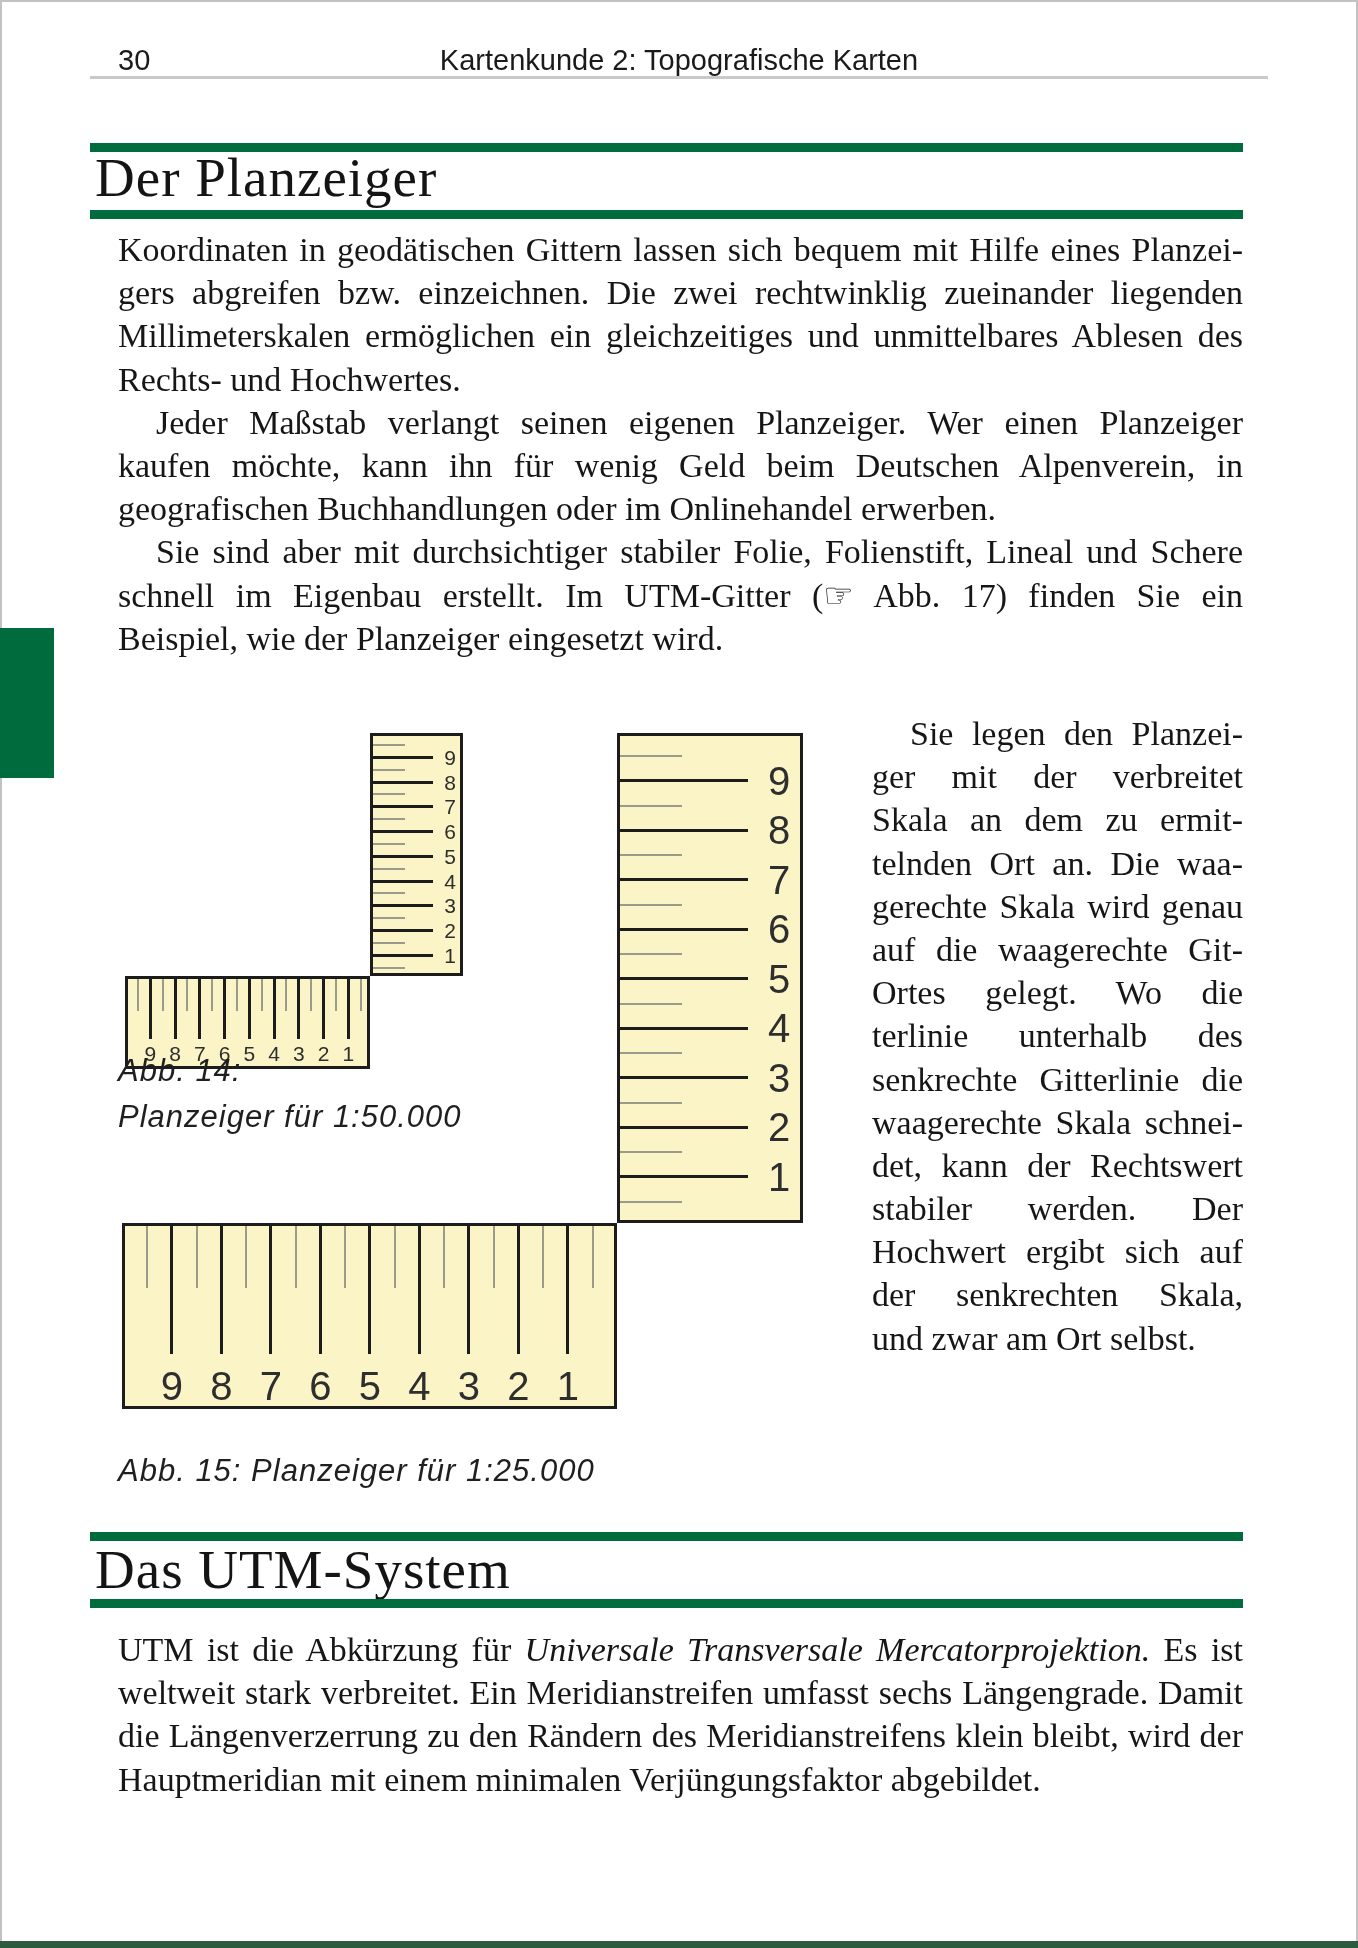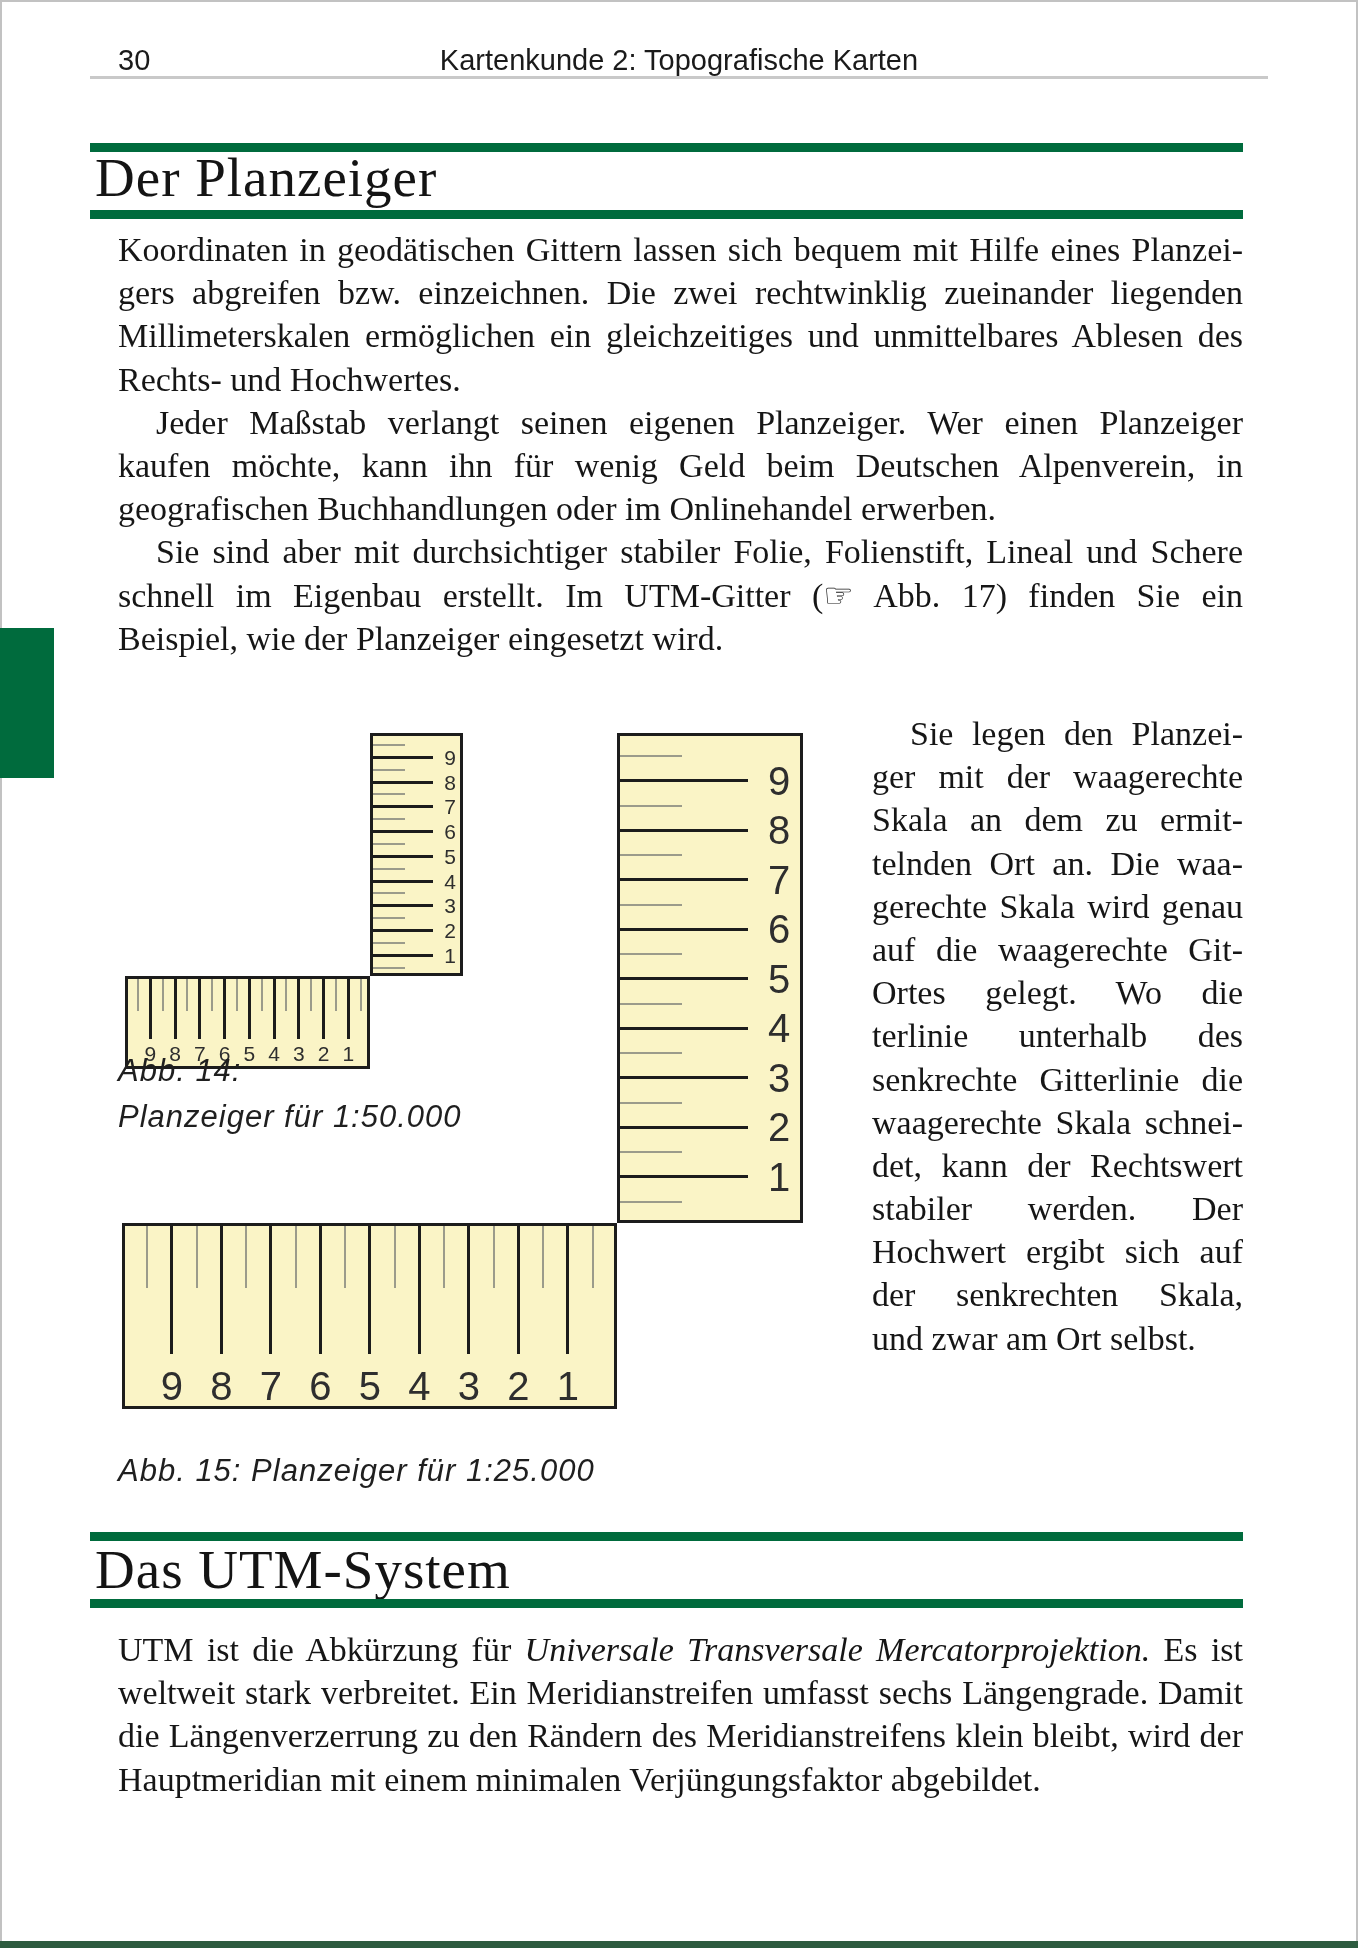--- a/index.html
+++ b/index.html
@@ -198,21 +198,21 @@
       <div class="tick" style="background: var(--tick-major); top: 0px; left: 441.25px; height: 128px; width: 3px;"></div>
       <div class="scale-num" style="font-size: 40px; line-height: 48px; top: 136px; left: 419.75px; width: 46px;">1</div>
       <div class="tick" style="background: var(--tick-minor); top: 0px; left: 466.5px; height: 62px; width: 2px;"></div>
     </div>
   <div class="caption" id="cap15">
     <div>Abb. 15: Planzeiger für 1:25.000</div>
   </div>
 
   <div class="textblock" id="block-col">
       <div class="jline indent" style=""><span>Sie legen den Planzei-</span></div>
-      <div class="jline" style=""><span>ger mit der waagerechte</span></div>
+      <div class="jline" style=""><span>ger mit der verbreitet</span></div>
       <div class="jline" style=""><span>Skala an dem zu ermit-</span></div>
       <div class="jline" style=""><span>telnden Ort an. Die waa-</span></div>
       <div class="jline" style=""><span>gerechte Skala wird genau</span></div>
       <div class="jline" style=""><span>auf die waagerechte Git-</span></div>
       <div class="jline" style=""><span>Ortes gelegt. Wo die</span></div>
       <div class="jline" style=""><span>terlinie unterhalb des</span></div>
       <div class="jline" style=""><span>senkrechte Gitterlinie die</span></div>
       <div class="jline" style=""><span>waagerechte Skala schnei-</span></div>
       <div class="jline" style=""><span>det, kann der Rechtswert</span></div>
       <div class="jline" style=""><span>stabiler werden. Der</span></div>

